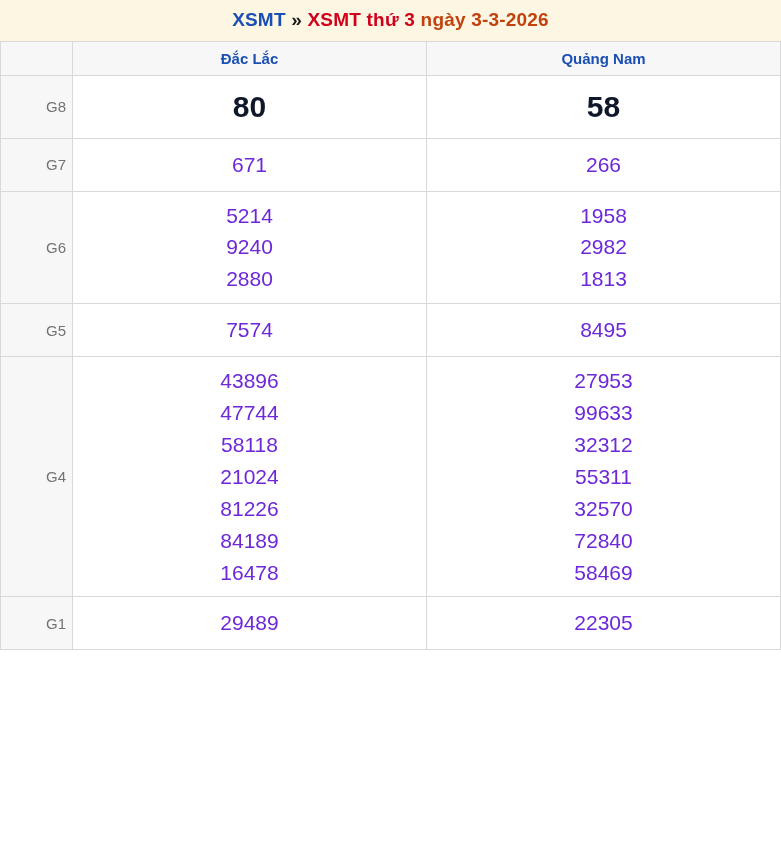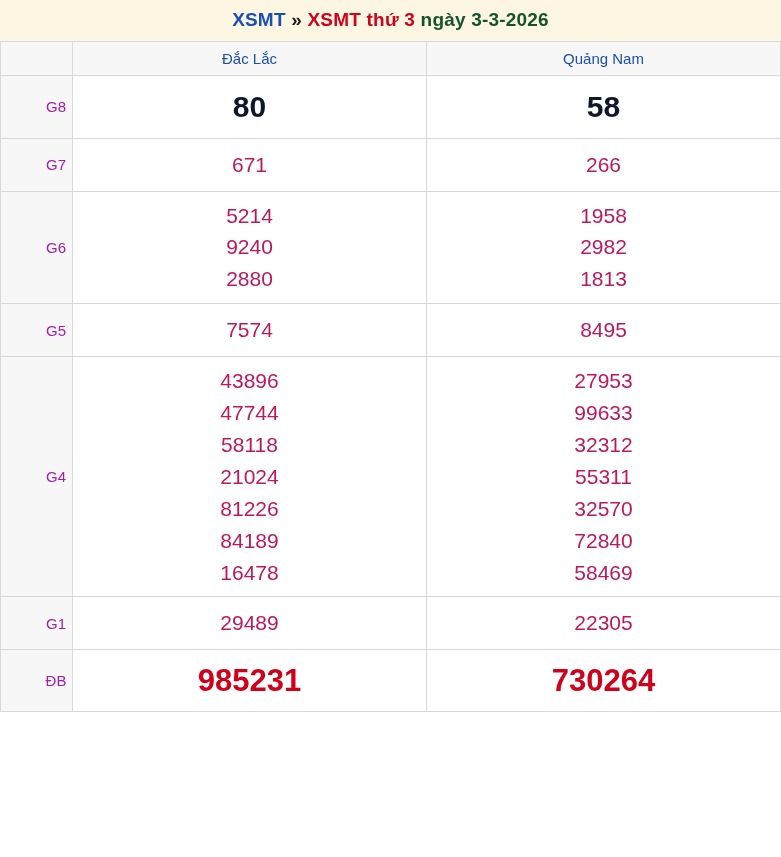--- a/index.html
+++ b/index.html
@@ -24,21 +24,21 @@
     font-weight: bold;
     letter-spacing: 0.2px;
   }
   .header .blue {
     color: #1a4fb4;
   }
   .header .red {
     color: #d0021b;
   }
   .header .dark {
-    color: #14532d;
+    color: #c2410c;
   }
   .header .sep {
     color: #1a1a1a;
     font-weight: bold;
   }
   table.result {
     border-collapse: collapse;
     width: 781px;
     table-layout: fixed;
   }
@@ -47,37 +47,37 @@
     text-align: center;
     vertical-align: middle;
   }
   .col-label { width: 72px; }
   .col-prov { width: 354px; }
 
   thead th {
     background: #f7f7f7;
     color: #1a4fb4;
     font-size: 15px;
-    font-weight: normal;
+    font-weight: bold;
     padding: 8px 0;
   }
   thead th.blank {
     background: #f7f7f7;
   }
   td.label {
     background: #f7f7f7;
     font-size: 15px;
-    color: #a21caf;
+    color: #737373;
     font-weight: normal;
     padding-left: 40px;
   }
   td.nums {
     background: #ffffff;
     font-size: 21px;
-    color: #be185d;
+    color: #6d28d9;
     padding: 6px 0;
     line-height: 1.52;
   }
   td.nums .n {
     display: block;
   }
   tr.g8 td.nums {
     font-size: 30px;
     color: #0f172a;
     font-weight: bold;
@@ -196,25 +196,16 @@
       <tr class="g1">
         <td class="label">G1</td>
         <td class="nums">
           <span class="n">29489</span>
         </td>
         <td class="nums">
           <span class="n">22305</span>
         </td>
       </tr>
 
-      <tr class="db">
-        <td class="label">ĐB</td>
-        <td class="nums">
-          <span class="n">985231</span>
-        </td>
-        <td class="nums">
-          <span class="n">730264</span>
-        </td>
-      </tr>
 
     </tbody>
   </table>
 </div>
 
 </body></html>

